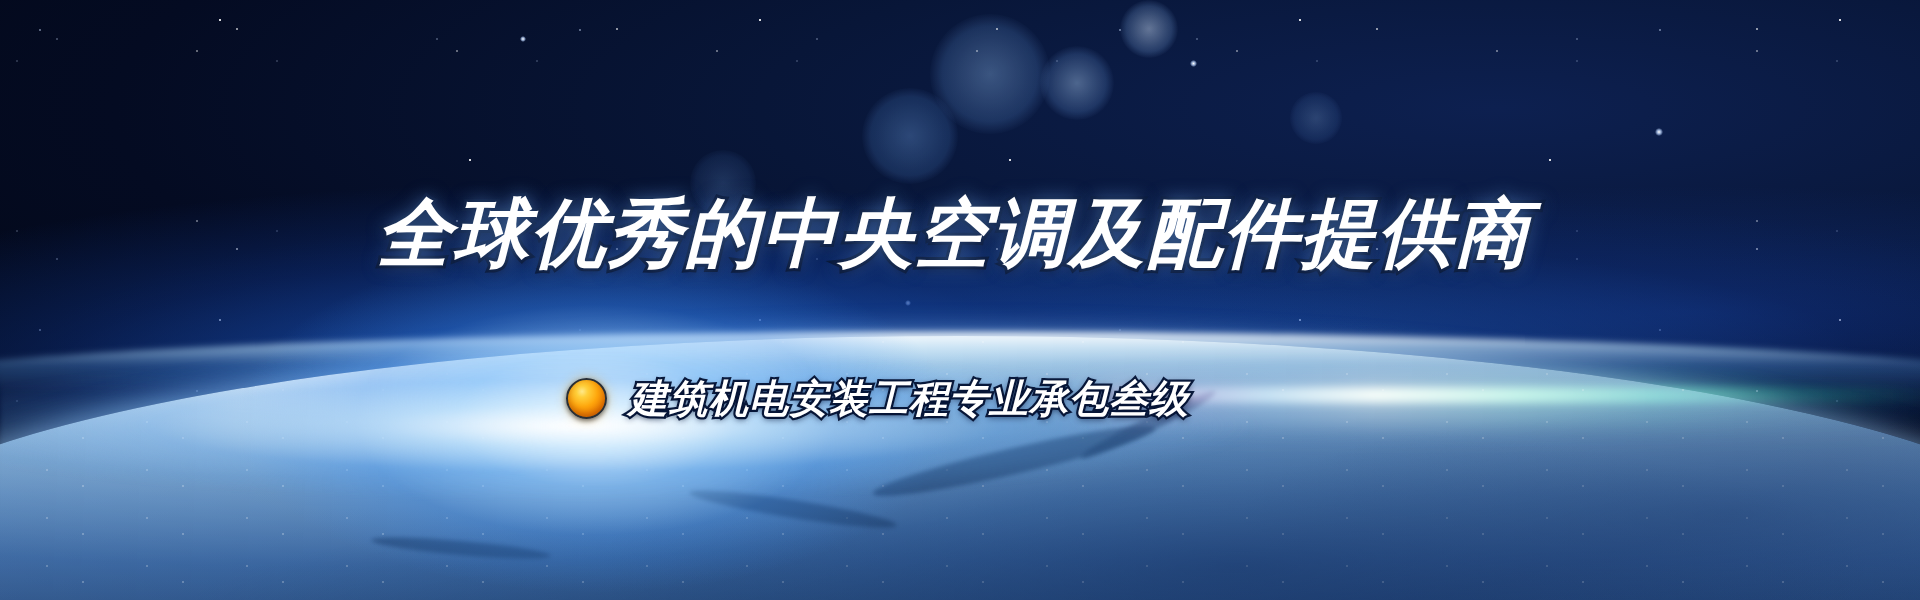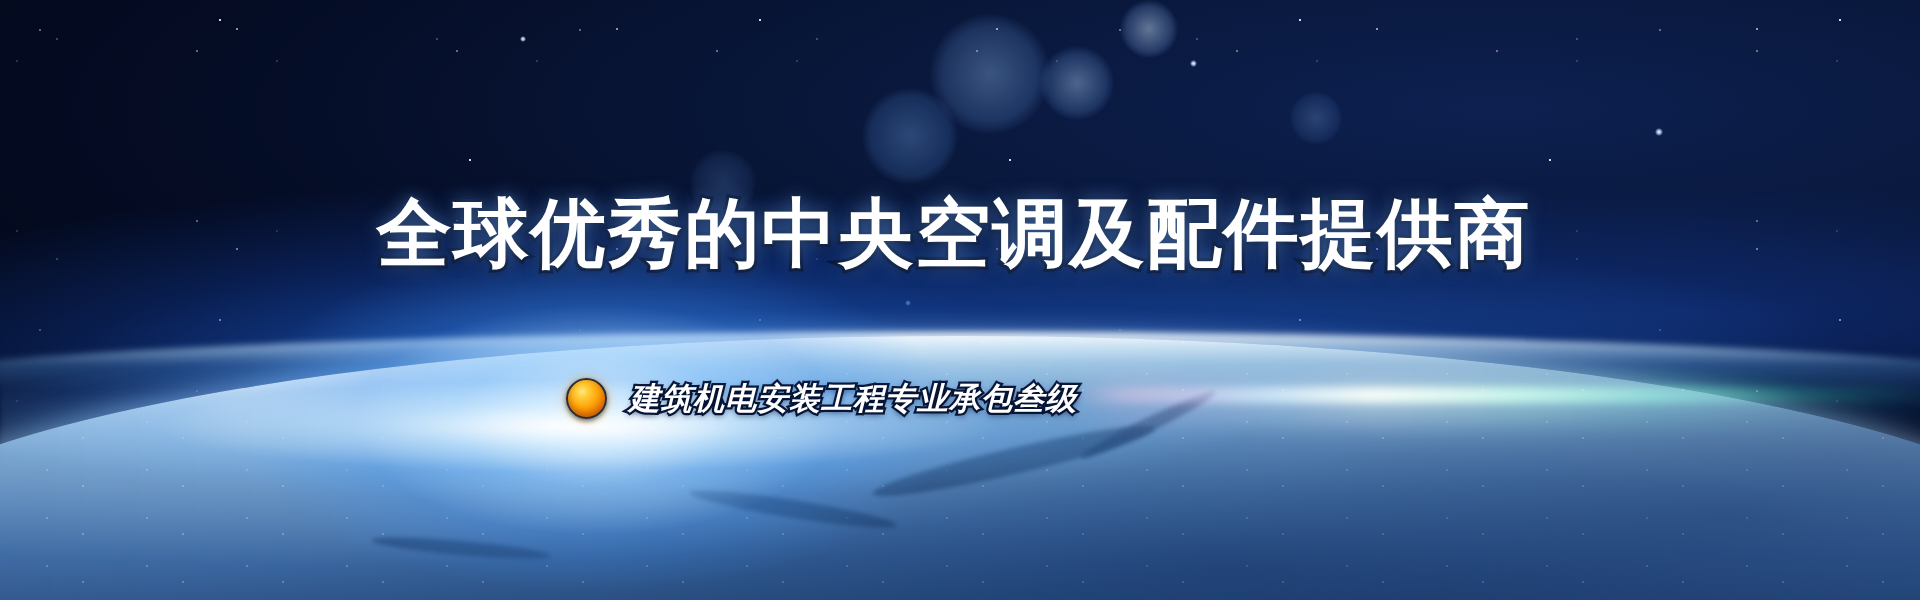--- a/index.html
+++ b/index.html
@@ -199,20 +199,21 @@
   }
 
   .headline{
     position:absolute;
     left:0;right:12px;
     top:196px;
     text-align:center;
     font-size:75px;
     line-height:1;
     font-weight:bold;
+    font-style:italic;
     letter-spacing:2px;
     color:#ffffff;
     white-space:nowrap;
     -webkit-text-stroke:6px #091838;
     paint-order:stroke fill;
     text-shadow:
       0 0 18px rgba(120,180,255,.55),
       0 3px 10px rgba(0,10,40,.9);
   }
 
@@ -238,21 +239,21 @@
     background:
       radial-gradient(circle at 38% 31%, #ffe98a 0%, #ffcf3a 17%, #ffa70d 45%, #f07c00 74%, #d05f00 100%);
     border:2px solid #2b2f34;
     box-shadow:
       0 2px 5px rgba(0,0,0,.55),
       inset 0 -3px 7px rgba(150,60,0,.5),
       0 0 12px rgba(255,170,40,.45);
   }
 
   .bullet-text{
-    font-size:31px;
+    font-size:39px;
     line-height:1;
     font-weight:bold;
     font-style:italic;
     letter-spacing:1px;
     color:#ffffff;
     white-space:nowrap;
     -webkit-text-stroke:4.5px #0a1b3d;
     paint-order:stroke fill;
     text-shadow:0 2px 6px rgba(0,12,45,.85);
   }

